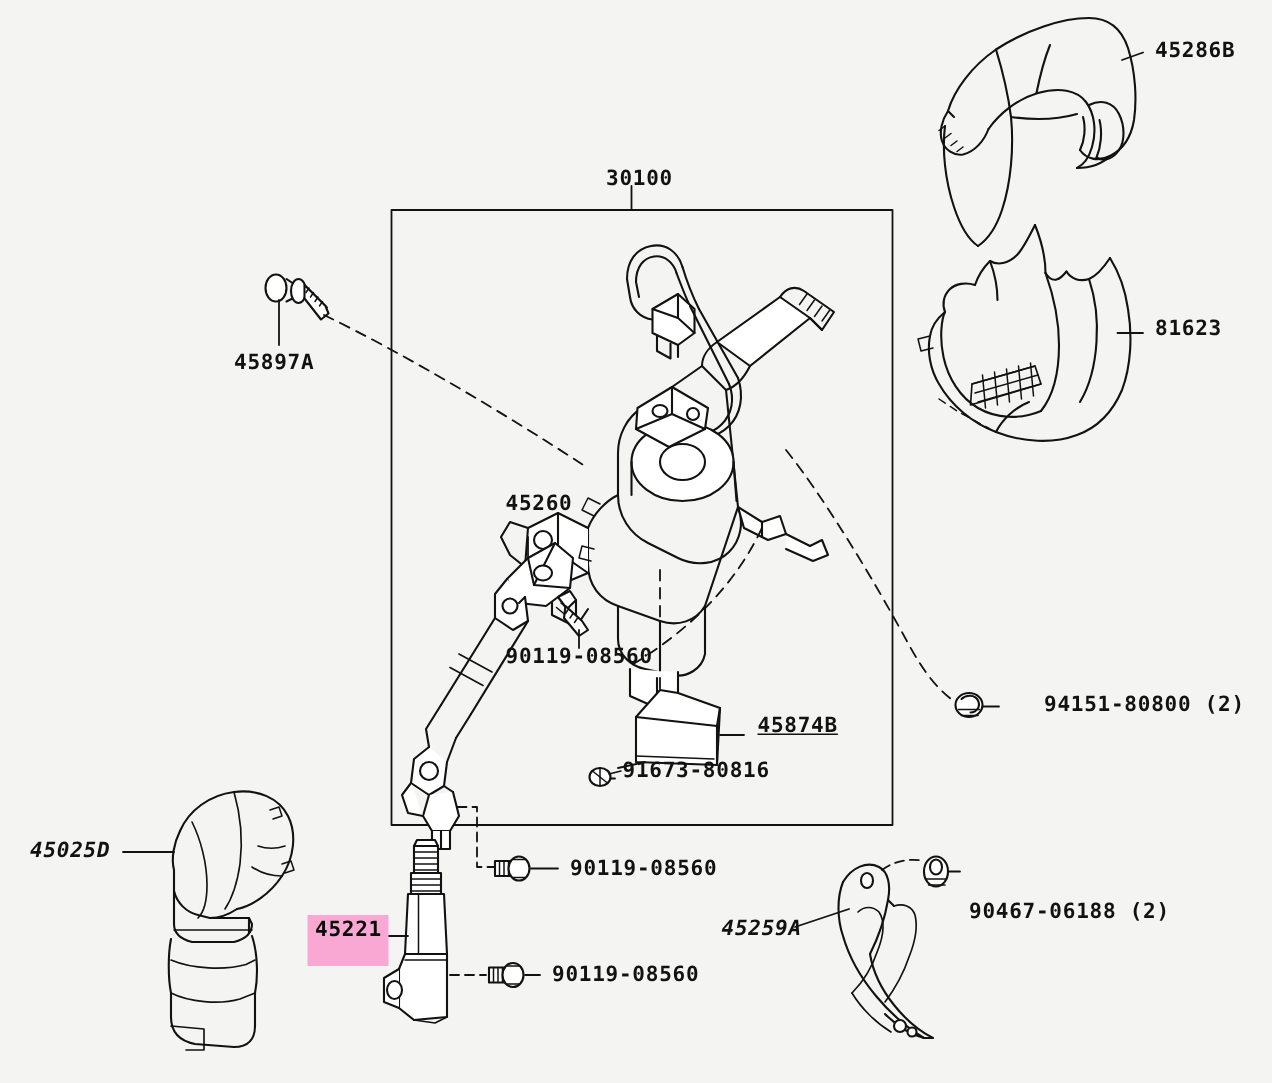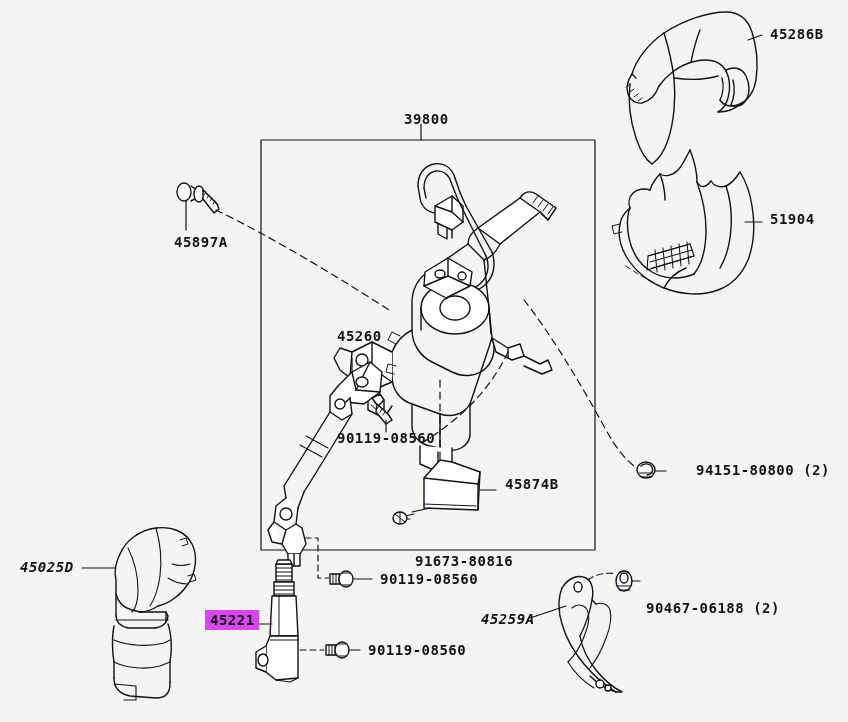--- a/index.html
+++ b/index.html
@@ -25,22 +25,22 @@
     position: absolute;
     font-family: "DejaVu Sans Mono", "Liberation Mono", monospace;
     font-size: 14px;
     font-weight: bold;
     color: #121212;
     white-space: nowrap;
     letter-spacing: 0.5px;
     line-height: 16px;
   }
   .lbl.hl {
-    background: #d946ef;
-    padding: 2px 4px 2px 5px;
+    background: #f9a8d4;
+    padding: 2px 4px 16px 5px;
     color: #0a0a0a;
   }
 </style>
 </head>
 <body>
 
 <div id="diagram-root">
 
   <svg id="art-layer" viewBox="0 0 848 722" xmlns="http://www.w3.org/2000/svg">
     <g fill="none" stroke="#121212" stroke-width="1.4" stroke-linejoin="round" stroke-linecap="round">
@@ -348,33 +348,33 @@
         <path d="M619 590 L630 590" stroke-width="1"></path>
       </g>
       <path d="M632 581 L640 581" stroke-width="1.2"></path>
       <path d="M588 580 C596 574 606 572 616 574" stroke-width="1.2" stroke-dasharray="6 4"></path>
 
     </g>
   </svg>
 
   <div class="lbl" style="left:770px; top:26px;">45286B</div>
 
-  <div class="lbl" style="left:770px; top:211px;">51904</div>
-
-  <div class="lbl" style="left:404px; top:111px;">39800</div>
-
-  <div class="lbl" style="left:174px; top:234px;">45897A</div>
+  <div class="lbl" style="left:770px; top:211px;">81623</div>
+
+  <div class="lbl" style="left:404px; top:111px;">30100</div>
+
+  <div class="lbl" style="left:156px; top:234px;">45897A</div>
 
   <div class="lbl" style="left:337px; top:328px;">45260</div>
 
   <div class="lbl" style="left:337px; top:430px;">90119-08560</div>
 
-  <div class="lbl" style="left:505px; top:476px;">45874B</div>
-
-  <div class="lbl" style="left:415px; top:506px;margin-top:47px;">91673-80816</div>
+  <div class="lbl" style="left:505px; top:476px;text-decoration:underline;">45874B</div>
+
+  <div class="lbl" style="left:415px; top:506px;">91673-80816</div>
 
   <div class="lbl" style="left:696px; top:462px;">94151-80800 (2)</div>
 
   <div class="lbl" style="left:20px; top:559px;font-style:italic;">45025D</div>
 
   <div class="lbl hl" style="left:205px; top:610px;">45221</div>
 
   <div class="lbl" style="left:380px; top:571px;">90119-08560</div>
 
   <div class="lbl" style="left:368px; top:642px;">90119-08560</div>

